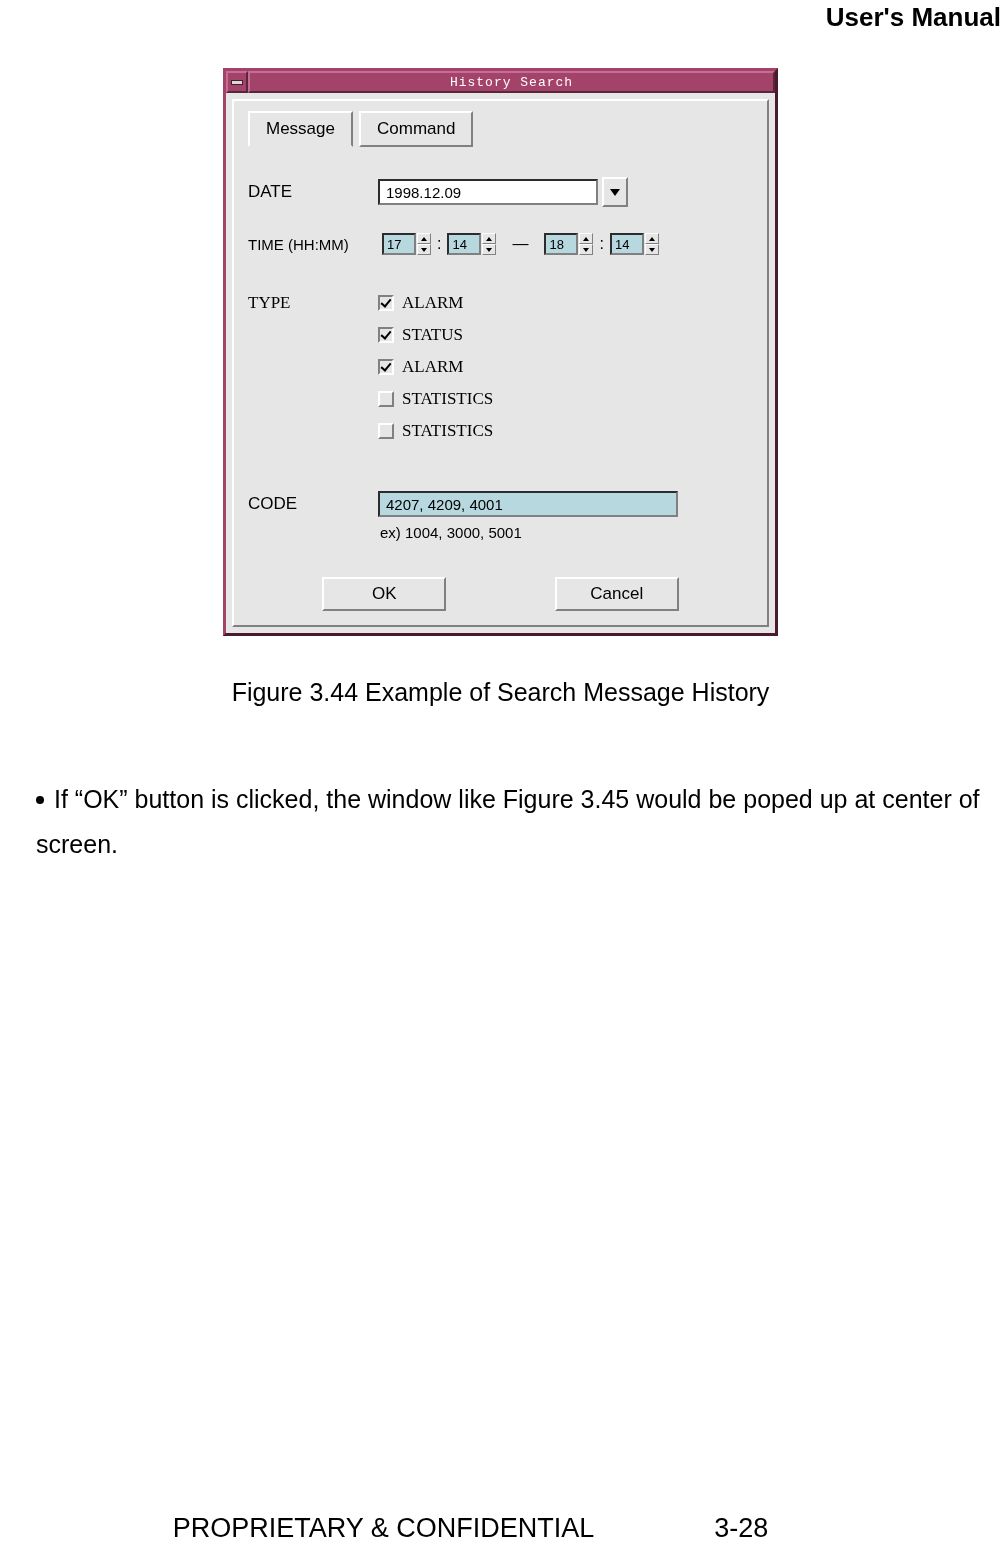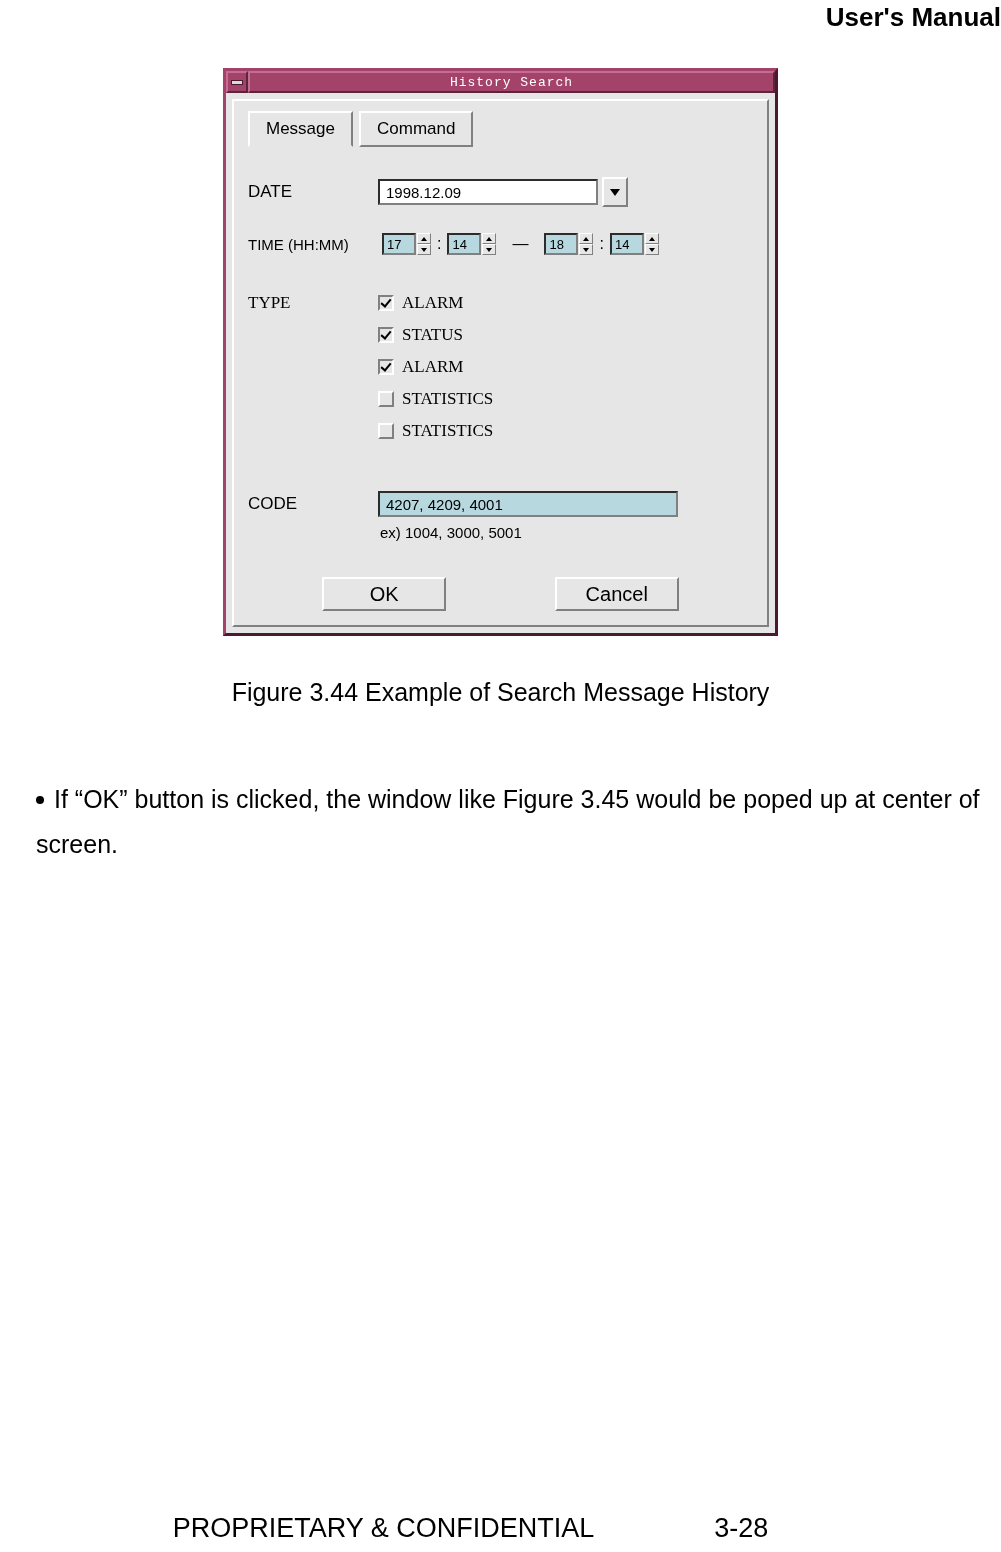--- a/index.html
+++ b/index.html
@@ -256,21 +256,21 @@
     margin-top: 36px;
     padding: 0 20px;
   }
   .motif-btn {
     width: 120px;
     height: 30px;
     border: 2px solid #808080;
     border-top-color: #ffffff;
     border-left-color: #ffffff;
     background: #e6e6e6;
-    font-size: 20px;
+    font-size: 17px;
     display: flex;
     align-items: center;
     justify-content: center;
     cursor: pointer;
   }
 
   .caption {
     text-align: center;
     font-size: 25px;
     margin-top: 42px;

